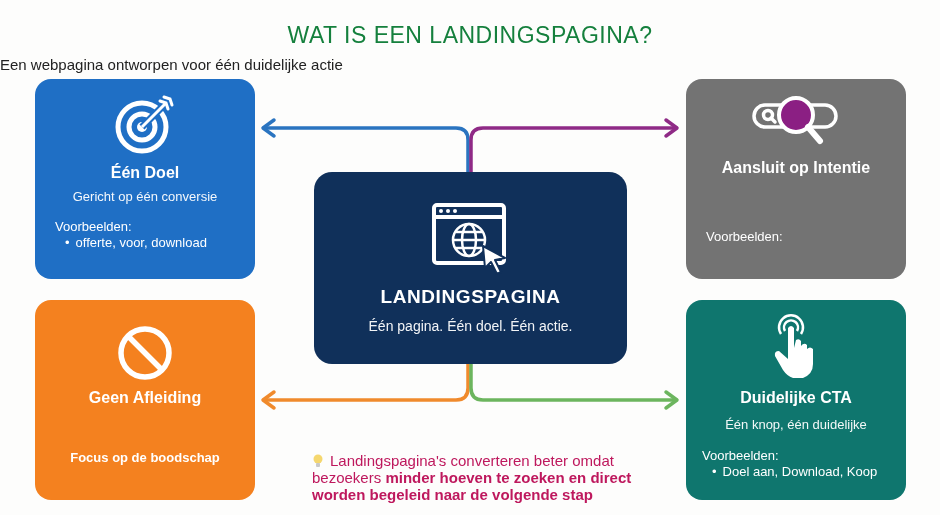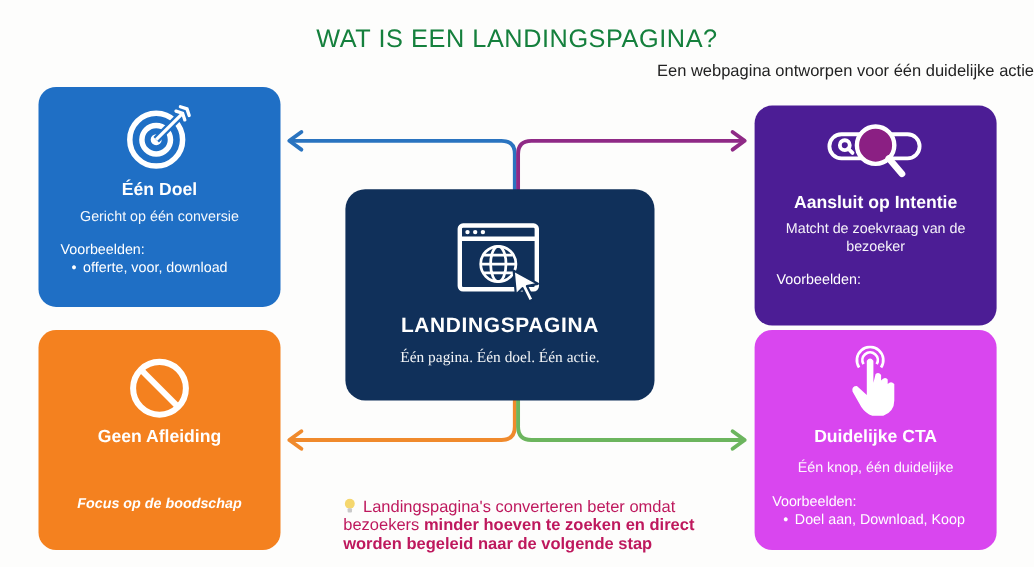--- a/index.html
+++ b/index.html
@@ -1,41 +1,41 @@
 <!DOCTYPE html>
 <html><head>
   <meta charset="utf-8">
   <style>
     * { box-sizing: border-box; margin: 0; padding: 0; }
     html, body { width: 940px; height: 515px; background: #fdfdfc; overflow: hidden; }
     body { position: relative; font-family: "Liberation Sans", "DejaVu Sans", sans-serif; color: #1a1a1a; }
 
     .title { position: absolute; left: 0; width: 940px; top: 22px; text-align: center; font-size: 23px; letter-spacing: 0.5px; color: #15803d; font-weight: 400; }
-    .subtitle { position: absolute; left: 0; width: 940px; top: 56px; text-align: right; font-size: 15px; color: #222; }
+    .subtitle { position: absolute; left: 0; width: 940px; top: 56px; text-align: left; font-size: 15px; color: #222; }
 
     .connectors { position: absolute; left: 0; top: 0; width: 940px; height: 515px; }
 
     .card { position: absolute; border-radius: 16px; color: #fff; text-align: center; }
     .card .icon { position: absolute; left: 50%; transform: translateX(-50%); }
     .card .card-title { position: absolute; left: 0; right: 0; font-weight: 700; font-size: 16px; }
     .card .card-desc { position: absolute; left: 10px; right: 10px; font-size: 13px; line-height: 16px; opacity: 0.95; }
     .card .examples { position: absolute; left: 20px; right: 8px; text-align: left; font-size: 13px; line-height: 16px; }
     .card .examples ul { list-style: none; padding-left: 10px; }
     .card .examples li::before { content: "\2022"; margin-right: 6px; }
 
     #card-doel { left: 35px; top: 79px; width: 220px; height: 200px; background: #1f6fc5; }
-    #card-intentie { left: 686px; top: 96px; width: 220px; height: 200px; background: #4c1d95; }
+    #card-intentie { left: 686px; top: 79px; width: 220px; height: 200px; background: #737373; }
     #card-afleiding { left: 35px; top: 300px; width: 220px; height: 200px; background: #f4811f; }
-    #card-cta { left: 686px; top: 300px; width: 220px; height: 200px; background: #d946ef; }
+    #card-cta { left: 686px; top: 300px; width: 220px; height: 200px; background: #0f766e; }
 
-    #card-center { left: 314px; top: 172px; width: 281px; height: 192px; background: #10305a; border-radius: 18px; }
+    #card-center { left: 314px; top: 172px; width: 313px; height: 192px; background: #10305a; border-radius: 18px; }
     #card-center .card-title { font-size: 19px; letter-spacing: 0.6px; }
-    #card-center .card-desc { font-size: 14px; font-family: Liberation Serif, serif; }
+    #card-center .card-desc { font-size: 14px; }
 
-    .focus { position: absolute; left: 0; right: 0; font-weight: 700; font-size: 13px; font-style: italic; }
+    .focus { position: absolute; left: 0; right: 0; font-weight: 700; font-size: 13px; }
 
     .footnote { position: absolute; left: 312px; top: 452px; width: 340px; font-size: 15px; line-height: 17px; color: #be185d; }
     .footnote .bulb { display: inline-block; width: 12px; height: 14px; margin-right: 6px; vertical-align: -2px; }
     .footnote b { font-weight: 700; }
   </style>
 </head>
 <body>
 
 <div class="title">WAT IS EEN LANDINGSPAGINA?</div>
 <div class="subtitle">Een webpagina ontworpen voor één duidelijke actie</div>
@@ -82,21 +82,20 @@
   <svg class="icon" style="top:10px" width="96" height="60" viewBox="0 0 96 60">
     <g fill="none" stroke="#fff" stroke-width="3.5" stroke-linecap="round">
       <rect x="6" y="16" width="82" height="22" rx="11"></rect>
       <circle cx="20" cy="26" r="4.5"></circle>
       <line x1="23" y1="29" x2="27" y2="33"></line>
     </g>
     <circle cx="48" cy="26" r="17" fill="#8b1f83" stroke="#fff" stroke-width="4"></circle>
     <line x1="60" y1="38" x2="72" y2="52" stroke="#fff" stroke-width="6" stroke-linecap="round"></line>
   </svg>
   <div class="card-title" style="top:80px">Aansluit op Intentie</div>
-  <div class="card-desc" style="top:104px">Matcht de zoekvraag van de bezoeker</div>
   <div class="examples" style="top:150px">
     <div>Voorbeelden:</div>
   </div>
 </div>
 
 <div class="card" id="card-afleiding">
   <svg class="icon" style="top:24px" width="58" height="58" viewBox="0 0 58 58">
     <circle cx="29" cy="29" r="24" fill="none" stroke="#fff" stroke-width="5.5"></circle>
     <line x1="13" y1="13" x2="45" y2="45" stroke="#fff" stroke-width="5.5"></line>
   </svg>

